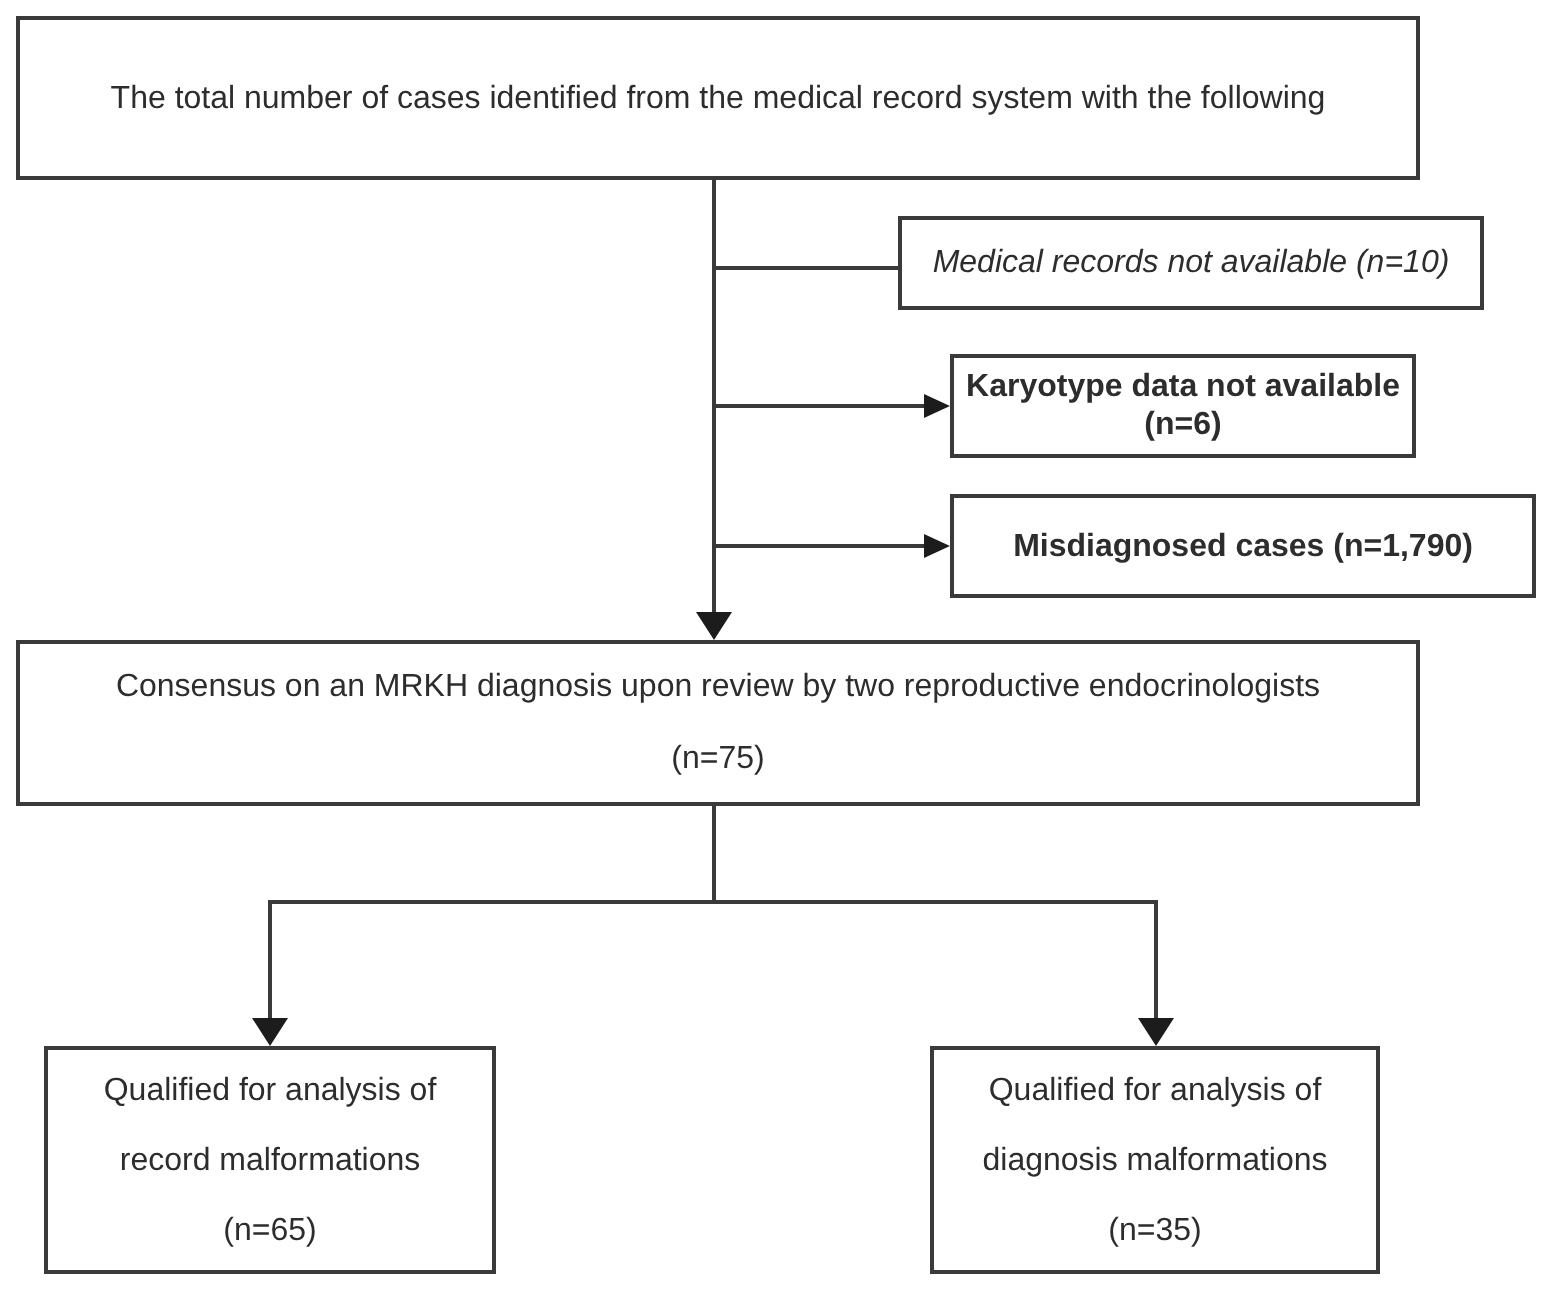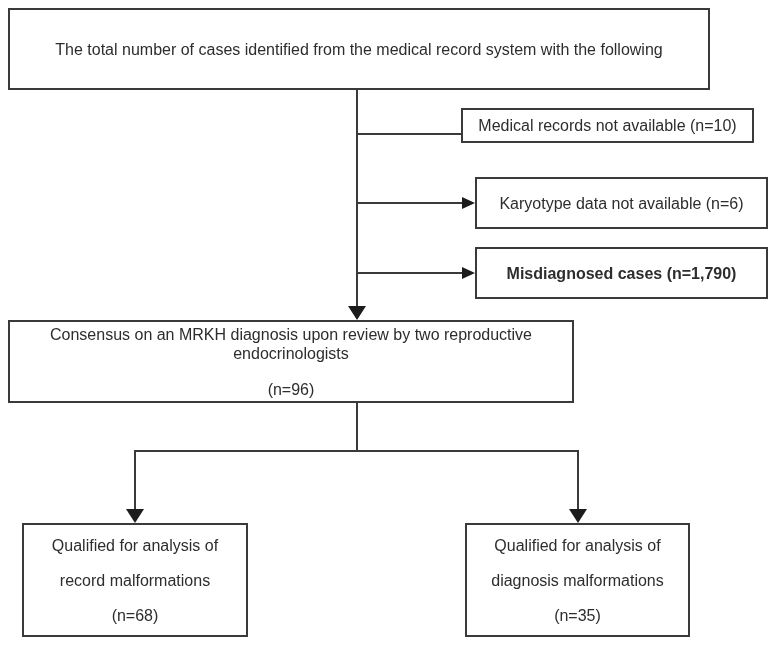--- a/index.html
+++ b/index.html
@@ -9,23 +9,23 @@
     position:relative; width:777px; height:647px; background:var(--bg);
     color:var(--text); overflow:hidden;
   }
   .box {
     position:absolute; border:2px solid var(--line); background:var(--bg);
     display:flex; flex-direction:column; align-items:center; justify-content:center;
     text-align:center; font-size:16px; line-height:19px;
   }
   .box span { display:block; }
   .top-box      { left:8px;   top:8px;   width:702px; height:82px;  }
-  .consensus    { left:8px;   top:320px; width:566px; height:83px;  row-gap:17px; }
-  .excl-0       { left:461px; top:108px; width:293px; height:35px; }
-  .excl-1       { left:475px; top:177px; width:293px; height:52px; }
+  .consensus    { left:8px;   top:320px; width:702px; height:83px;  row-gap:17px; }
+  .excl-0       { left:449px; top:108px; width:293px; height:47px;font-style:italic; }
+  .excl-1       { left:475px; top:177px; width:233px; height:52px;font-weight:bold; }
   .excl-2       { left:475px; top:247px; width:293px; height:52px;font-weight:bold; }
   .renal-box    { left:22px;  top:523px; width:226px; height:114px; line-height:35px; }
   .skeletal-box { left:465px; top:523px; width:225px; height:114px; line-height:35px; }
   .line { position:absolute; background:var(--line); }
   .stem-top     { left:356px; top:90px;  width:2px;  height:218px; }
   .stem-mid     { left:356px; top:403px; width:2px;  height:48px;  }
   .branch-line  { left:357px; width:108px; height:2px; }
   .branch-0     { top:133px; }
   .branch-1     { top:202px; }
   .branch-2     { top:272px; }
@@ -72,34 +72,34 @@
   </div>
   <div class="box excl-1">
     <span>Karyotype data not available (n=6)</span>
   </div>
   <div class="box excl-2">
     <span>Misdiagnosed cases (n=1,790)</span>
   </div>
 
   <div class="box consensus">
     <span>Consensus on an MRKH diagnosis upon review by two reproductive endocrinologists</span>
-    <span>(n=96)</span>
+    <span>(n=75)</span>
   </div>
 
   <div class="line stem-mid"></div>
   <div class="line h-connector"></div>
   <div class="line drop-left"></div>
   <div class="line drop-right"></div>
   <div class="arrow-down ad-left"></div>
   <div class="arrow-down ad-right"></div>
 
   <div class="box renal-box">
     <span>Qualified for analysis of</span>
     <span>record malformations</span>
-    <span>(n=68)</span>
+    <span>(n=65)</span>
   </div>
   <div class="box skeletal-box">
     <span>Qualified for analysis of</span>
     <span>diagnosis malformations</span>
     <span>(n=35)</span>
   </div>
 
 </div>
 
 </body></html>

